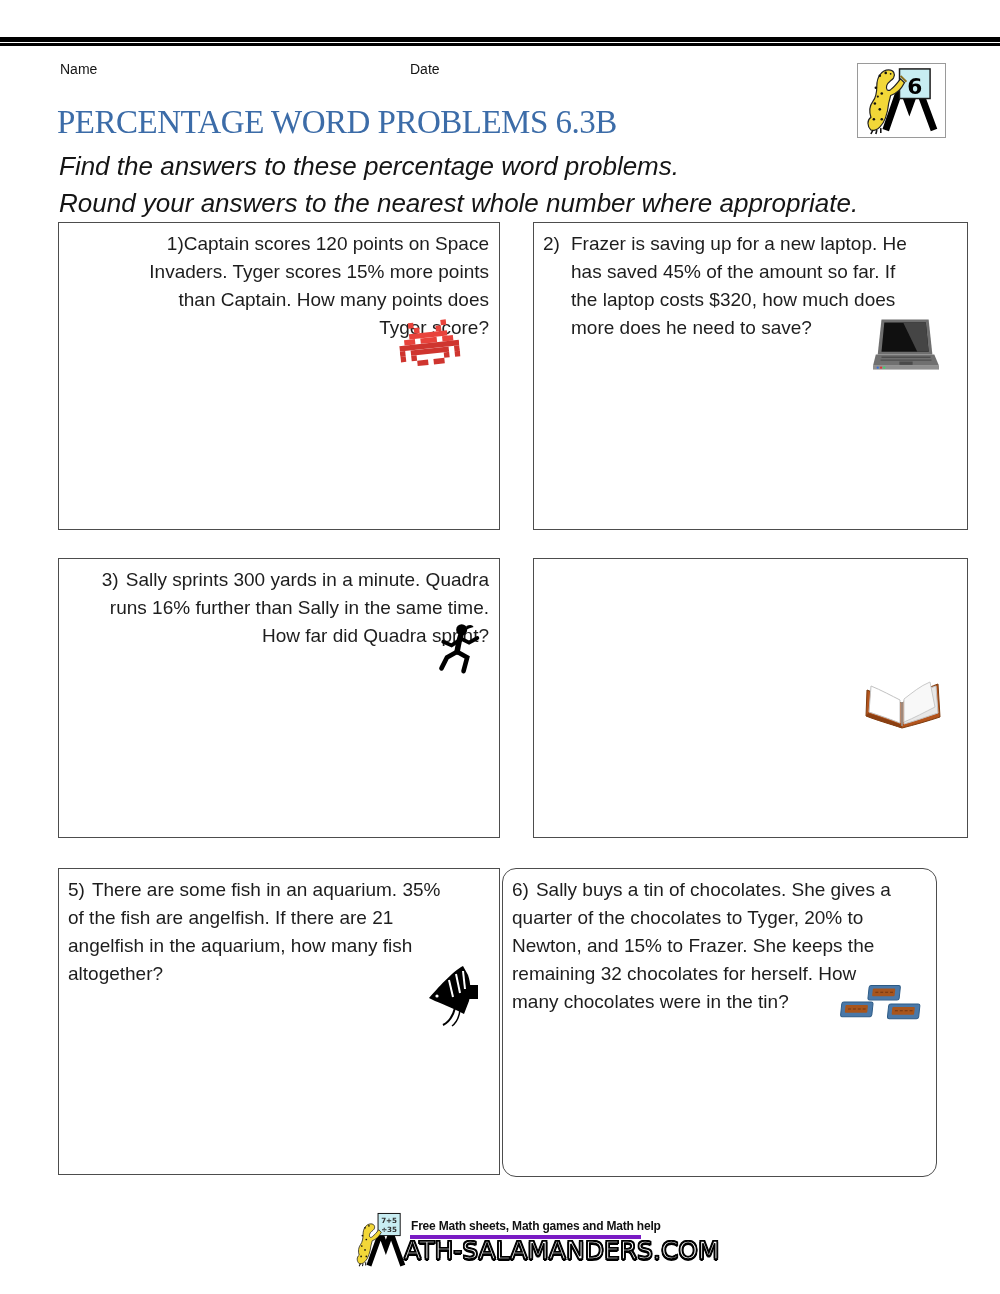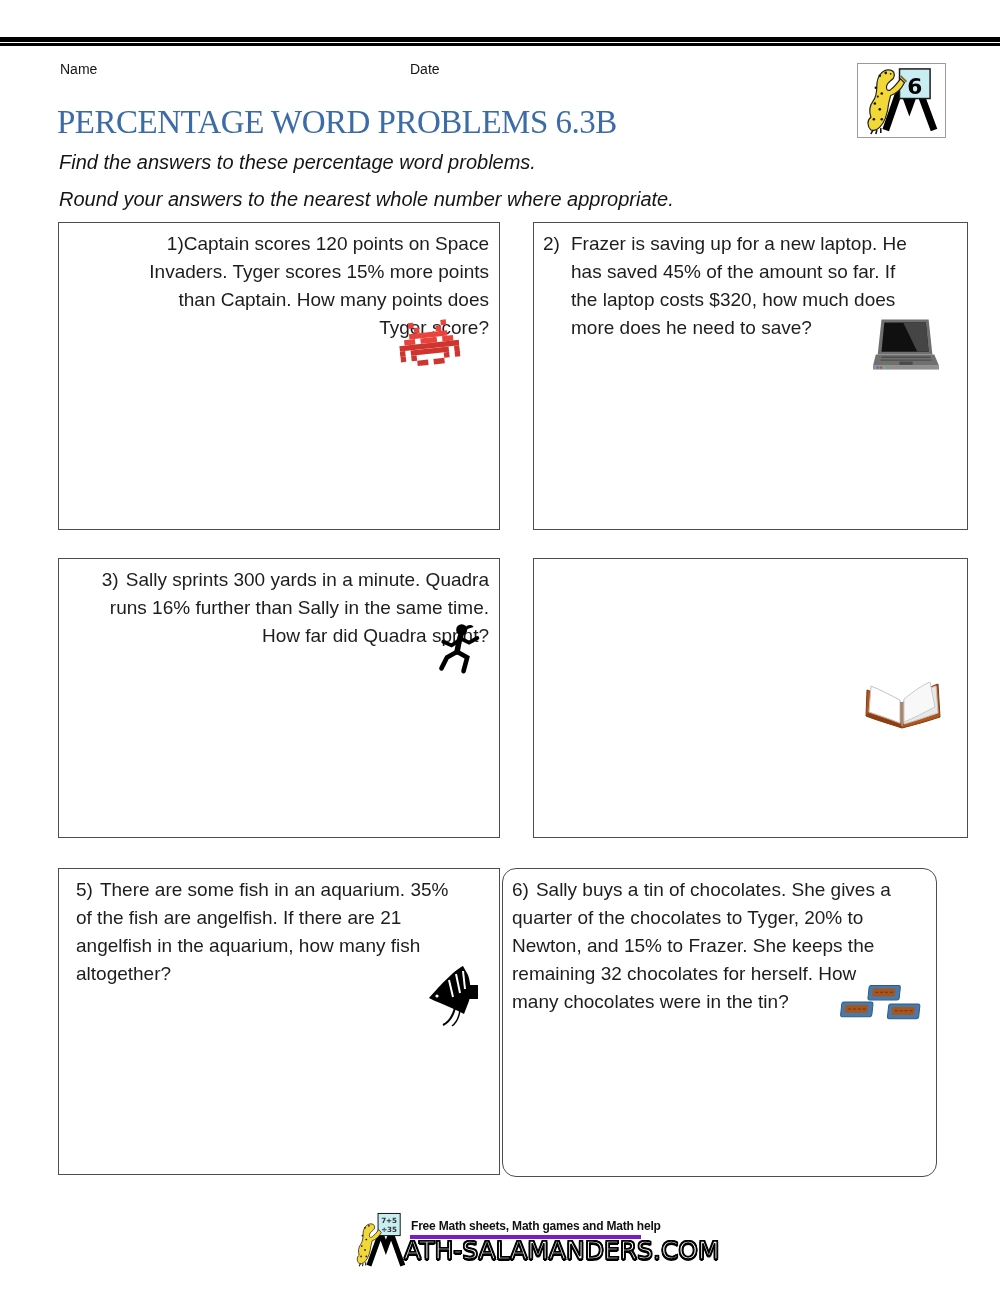--- a/index.html
+++ b/index.html
@@ -12,30 +12,30 @@
   .hdr-label{position:absolute;top:61px;font-size:14px;color:#141414;}
   #name-label{left:60px;}
   #date-label{left:410px;}
 
   .badge{position:absolute;left:857px;top:63px;width:87px;height:73px;
          border:1px solid #9a9a9a;background:#fff;}
 
   .title{position:absolute;left:57px;top:104px;font-family:"Liberation Serif",serif;
          font-size:33px;letter-spacing:-0.5px;color:#3c6ca8;white-space:nowrap;}
 
-  .instr{position:absolute;left:59px;font-size:20px;font-style:italic;color:#151515;white-space:nowrap;text-align:center;}
+  .instr{position:absolute;left:59px;font-size:26px;font-style:italic;color:#151515;white-space:nowrap;text-align:center;}
   #instr1{top:151px;}
   #instr2{top:188px;}
 
   .pbox{position:absolute;border:1px solid #4d4d4d;background:#fff;box-sizing:border-box;}
   #box1{left:58px;top:222px;width:442px;height:308px;text-align:right;}
   #box2{left:533px;top:222px;width:435px;height:308px;}
   #box3{left:58px;top:558px;width:442px;height:280px;text-align:right;}
   #box4{left:533px;top:558px;width:435px;height:280px;}
-  #box5{left:58px;top:868px;width:442px;height:307px;padding-left:8px;}
+  #box5{left:58px;top:868px;width:442px;height:307px;}
   #box6{left:502px;top:868px;width:435px;height:309px;border-radius:14px;}
 
   .ptext{font-size:19px;line-height:28px;padding:7px 10px 0 9px;color:#1d1d1d;}
   .ptext .body{white-space:pre-line;}
   .hanging{padding-left:37px;text-indent:-28px;}
   .hanging .num{display:inline-block;width:28px;text-indent:0;}
   .flush .num{margin-right:7px;}
 
   .icon{position:absolute;}
   #icon1{left:340px;top:96px;}

